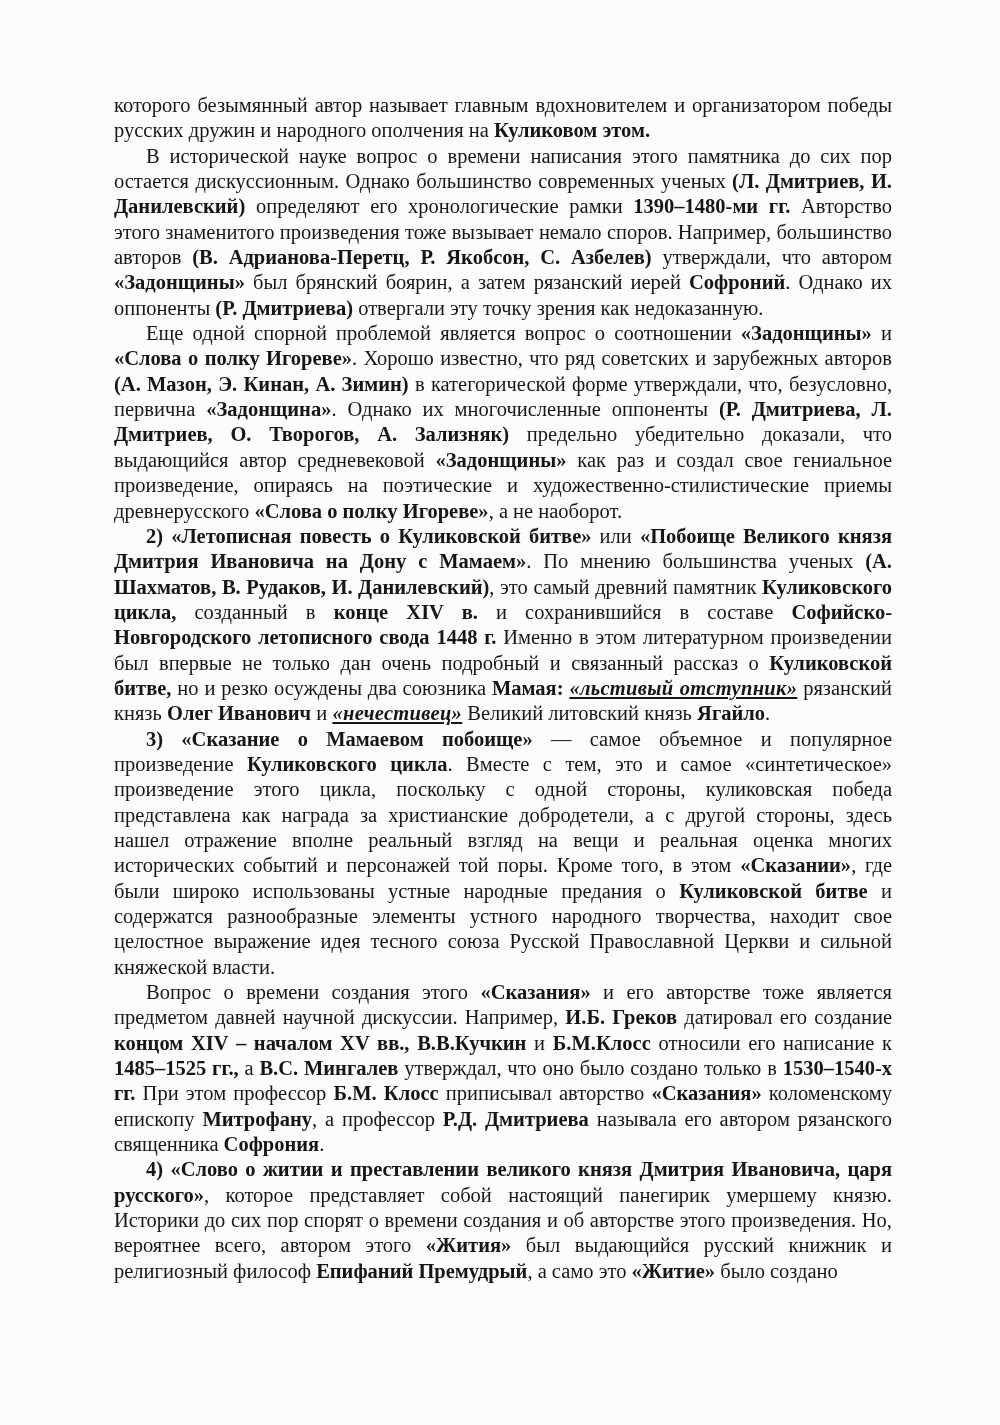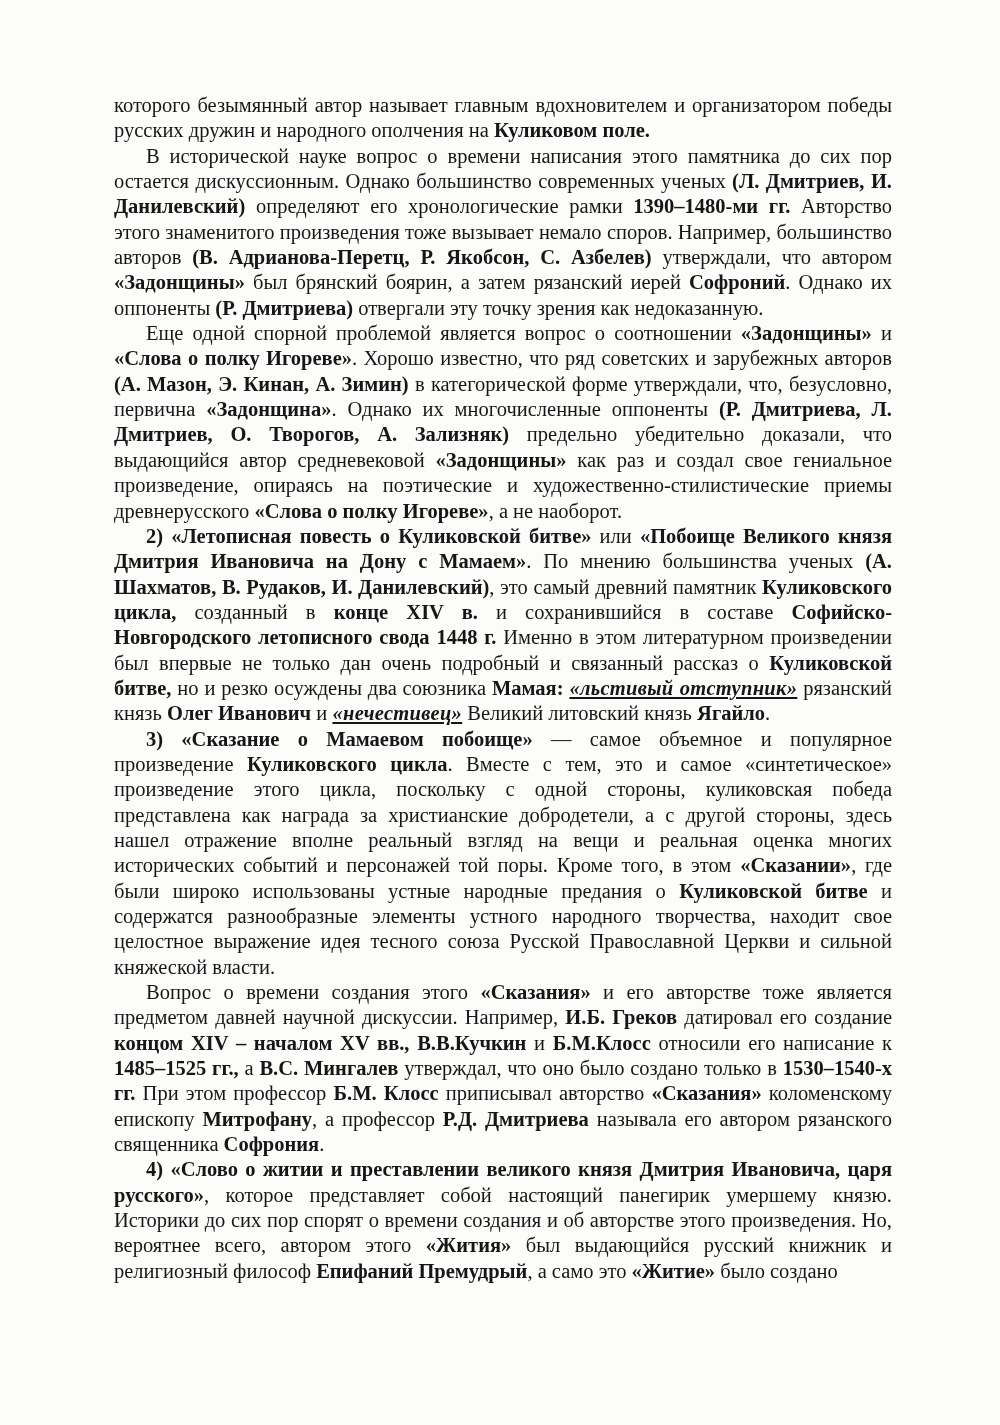--- a/index.html
+++ b/index.html
@@ -69,21 +69,21 @@
     transform-origin: 100% 0;
     color: #222222;
   }
 </style>
 </head>
 <body>
 
 <div class="page">
 
   <div class="text-block">
-      <p class=""><span class="seg">которого безымянный автор называет главным вдохновителем и организатором победы русских дружин и народного ополчения на </span><span class="seg bold">Куликовом поле.</span></p>
+      <p class=""><span class="seg">которого безымянный автор называет главным вдохновителем и организатором победы русских дружин и народного ополчения на </span><span class="seg bold">Куликовом этом.</span></p>
       <p class="indent"><span class="seg">В исторической науке вопрос о времени написания этого памятника до сих пор остается дискуссионным. Однако большинство современных ученых </span><span class="seg bold">(Л. Дмитриев, И. Данилевский)</span><span class="seg"> определяют его хронологические рамки </span><span class="seg bold">1390–1480-ми гг.</span><span class="seg"> Авторство этого знаменитого произведения тоже вызывает немало споров. Например, большинство авторов </span><span class="seg bold">(В. Адрианова-Перетц, Р. Якобсон, С. Азбелев)</span><span class="seg"> утверждали, что автором </span><span class="seg bold">«Задонщины»</span><span class="seg"> был брянский боярин, а затем рязанский иерей </span><span class="seg bold">Софроний</span><span class="seg">. Однако их оппоненты </span><span class="seg bold">(Р. Дмитриева)</span><span class="seg"> отвергали эту точку зрения как недоказанную.</span></p>
       <p class="indent"><span class="seg">Еще одной спорной проблемой является вопрос о соотношении </span><span class="seg bold">«Задонщины»</span><span class="seg"> и </span><span class="seg bold">«Слова о полку Игореве»</span><span class="seg">. Хорошо известно, что ряд советских и зарубежных авторов </span><span class="seg bold">(А. Мазон, Э. Кинан, А. Зимин)</span><span class="seg"> в категорической форме утверждали, что, безусловно, первична </span><span class="seg bold">«Задонщина»</span><span class="seg">. Однако их многочисленные оппоненты </span><span class="seg bold">(Р. Дмитриева, Л. Дмитриев, О. Творогов, А. Зализняк)</span><span class="seg"> предельно убедительно доказали, что выдающийся автор средневековой </span><span class="seg bold">«Задонщины»</span><span class="seg"> как раз и создал свое гениальное произведение, опираясь на поэтические и художественно-стилистические приемы древнерусского </span><span class="seg bold">«Слова о полку Игореве»</span><span class="seg">, а не наоборот.</span></p>
       <p class="indent"><span class="seg bold">2) «Летописная повесть о Куликовской битве»</span><span class="seg"> или </span><span class="seg bold">«Побоище Великого князя Дмитрия Ивановича на Дону с Мамаем»</span><span class="seg">. По мнению большинства ученых </span><span class="seg bold">(А. Шахматов, В. Рудаков, И. Данилевский)</span><span class="seg">, это самый древний памятник </span><span class="seg bold">Куликовского цикла,</span><span class="seg"> созданный в </span><span class="seg bold">конце XIV в.</span><span class="seg"> и сохранившийся в составе </span><span class="seg bold">Софийско-Новгородского летописного свода 1448 г.</span><span class="seg"> Именно в этом литературном произведении был впервые не только дан очень подробный и связанный рассказ о </span><span class="seg bold">Куликовской битве,</span><span class="seg"> но и резко осуждены два союзника </span><span class="seg bold">Мамая:</span><span class="seg"> </span><span class="seg bold italic">«льстивый отступник»</span><span class="seg"> рязанский князь </span><span class="seg bold">Олег Иванович</span><span class="seg"> и </span><span class="seg bold italic">«нечестивец»</span><span class="seg"> Великий литовский князь </span><span class="seg bold">Ягайло</span><span class="seg">.</span></p>
       <p class="indent"><span class="seg bold">3) «Сказание о Мамаевом побоище»</span><span class="seg"> — самое объемное и популярное произведение </span><span class="seg bold">Куликовского цикла</span><span class="seg">. Вместе с тем, это и самое «синтетическое» произведение этого цикла, поскольку с одной стороны, куликовская победа представлена как награда за христианские добродетели, а с другой стороны, здесь нашел отражение вполне реальный взгляд на вещи и реальная оценка многих исторических событий и персонажей той поры. Кроме того, в этом </span><span class="seg bold">«Сказании»</span><span class="seg">, где были широко использованы устные народные предания о </span><span class="seg bold">Куликовской битве</span><span class="seg"> и содержатся разнообразные элементы устного народного творчества, находит свое целостное выражение идея тесного союза Русской Православной Церкви и сильной княжеской власти.</span></p>
       <p class="indent"><span class="seg">Вопрос о времени создания этого </span><span class="seg bold">«Сказания»</span><span class="seg"> и его авторстве тоже является предметом давней научной дискуссии. Например, </span><span class="seg bold">И.Б. Греков</span><span class="seg"> датировал его создание </span><span class="seg bold">концом XIV – началом XV вв.,</span><span class="seg"> </span><span class="seg bold">В.В.Кучкин</span><span class="seg"> и </span><span class="seg bold">Б.М.Клосс</span><span class="seg"> относили его написание к </span><span class="seg bold">1485–1525 гг.,</span><span class="seg"> а </span><span class="seg bold">В.С. Мингалев</span><span class="seg"> утверждал, что оно было создано только в </span><span class="seg bold">1530–1540-х гг.</span><span class="seg"> При этом профессор </span><span class="seg bold">Б.М. Клосс</span><span class="seg"> приписывал авторство </span><span class="seg bold">«Сказания»</span><span class="seg"> коломенскому епископу </span><span class="seg bold">Митрофану</span><span class="seg">, а профессор </span><span class="seg bold">Р.Д. Дмитриева</span><span class="seg"> называла его автором рязанского священника </span><span class="seg bold">Софрония</span><span class="seg">.</span></p>
       <p class="indent"><span class="seg bold">4) «Слово о житии и преставлении великого князя Дмитрия Ивановича, царя русского»</span><span class="seg">, которое представляет собой настоящий панегирик умершему князю. Историки до сих пор спорят о времени создания и об авторстве этого произведения. Но, вероятнее всего, автором этого </span><span class="seg bold">«Жития»</span><span class="seg"> был выдающийся русский книжник и религиозный философ </span><span class="seg bold">Епифаний Премудрый</span><span class="seg">, а само это </span><span class="seg bold">«Житие»</span><span class="seg"> было создано</span></p>
     </div>
 
 
 </div>

